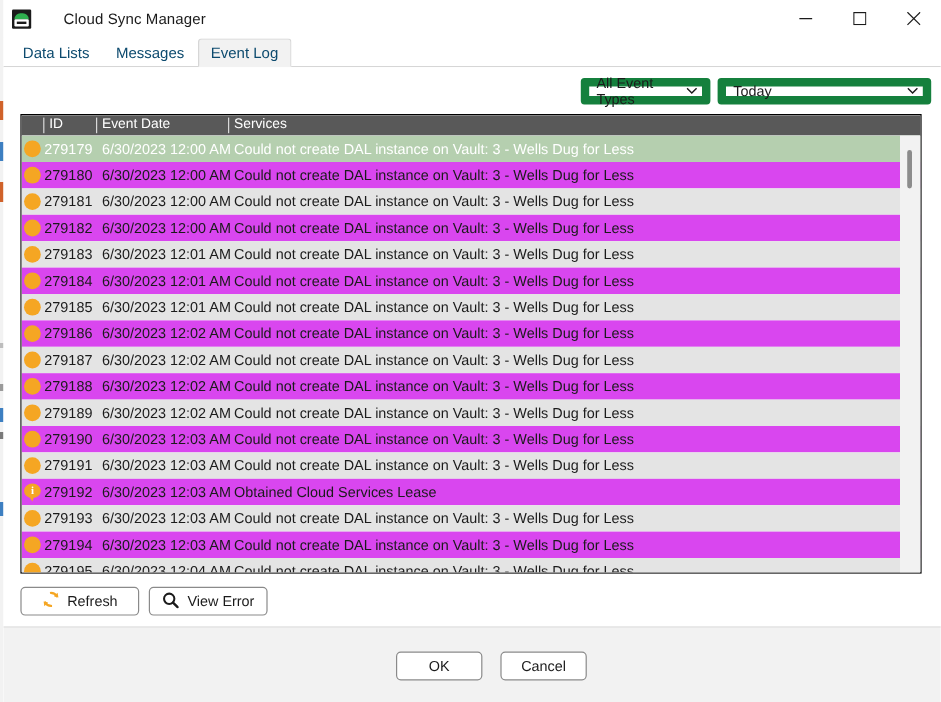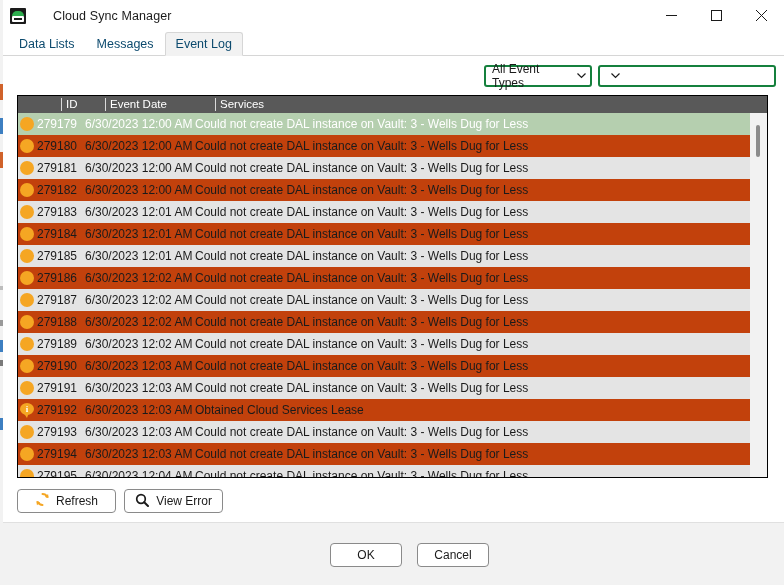--- a/index.html
+++ b/index.html
@@ -151,21 +151,21 @@
 
   
   #filters {
     position: absolute;
     right: 8px; top: 9px;
     display: flex;
     gap: 6px;
   }
   .combo {
     height: 22px;
-    border: 2px solid #15803d;
+    border: 7px solid #15803d;
     border-radius: 3px;
     background: #ffffff;
     display: flex;
     align-items: center;
     box-sizing: border-box;
     font-size: 12px;
     color: #1b1b1b;
     padding-left: 6px;
     position: relative;
   }
@@ -192,21 +192,20 @@
     overflow: hidden;
   }
   #grid-header {
     display: flex;
     height: 17px;
     background: #595959;
     color: #ffffff;
     font-size: 11.5px;
     align-items: center;
     box-sizing: border-box;
-    padding-left: 25px;
   }
   #grid-header .hcell {
     box-sizing: border-box;
     border-left: 1px solid #d9d9d9;
     padding-left: 4px;
     height: 13px;
     line-height: 13px;
     overflow: hidden;
     white-space: nowrap;
   }
@@ -225,21 +224,21 @@
   .row {
     display: flex;
     align-items: center;
     height: 22px;
     font-size: 12px;
     color: #1b1b1b;
     box-sizing: border-box;
     white-space: nowrap;
   }
   .row.alt  { background: #e4e4e4; }
-  .row.plain{ background: #c2410c; }
+  .row.plain{ background: #d946ef; }
   .row.selected {
     background: #b5cfaf;
     color: #ffffff;
   }
   .row .c-icon {
     width: 18px; flex: 0 0 18px;
     display: flex; align-items: center; justify-content: center;
   }
   .row .c-id {
     width: 44px; flex: 0 0 44px;
@@ -421,20 +420,21 @@
     <div id="filters">
       <div class="combo" id="combo-eventtype">
         <span class="val">All Event Types</span>
         <span class="chev">
           <svg width="9" height="6" viewBox="0 0 9 6">
               <polyline points="0.5,0.5 4.5,4.5 8.5,0.5" fill="none" stroke="#1b1b1b" stroke-width="1.2"></polyline>
             </svg>
         </span>
       </div>
       <div class="combo" id="combo-range">
+        <span class="val">Today</span>
         <span class="chev">
           <svg width="9" height="6" viewBox="0 0 9 6">
               <polyline points="0.5,0.5 4.5,4.5 8.5,0.5" fill="none" stroke="#1b1b1b" stroke-width="1.2"></polyline>
             </svg>
         </span>
       </div>
     </div>
 
     <div id="listbox">
       <div id="grid-header">

